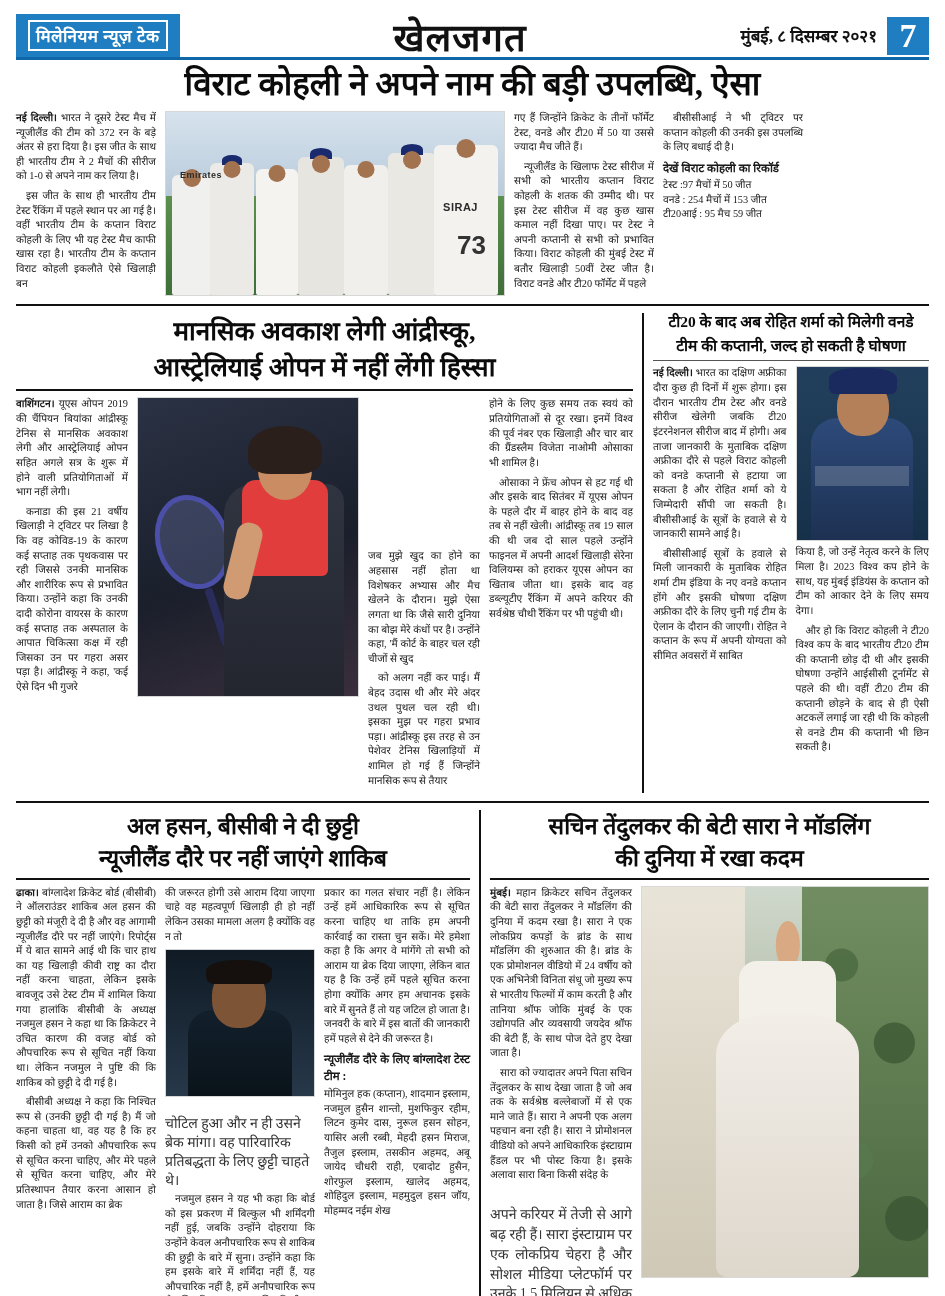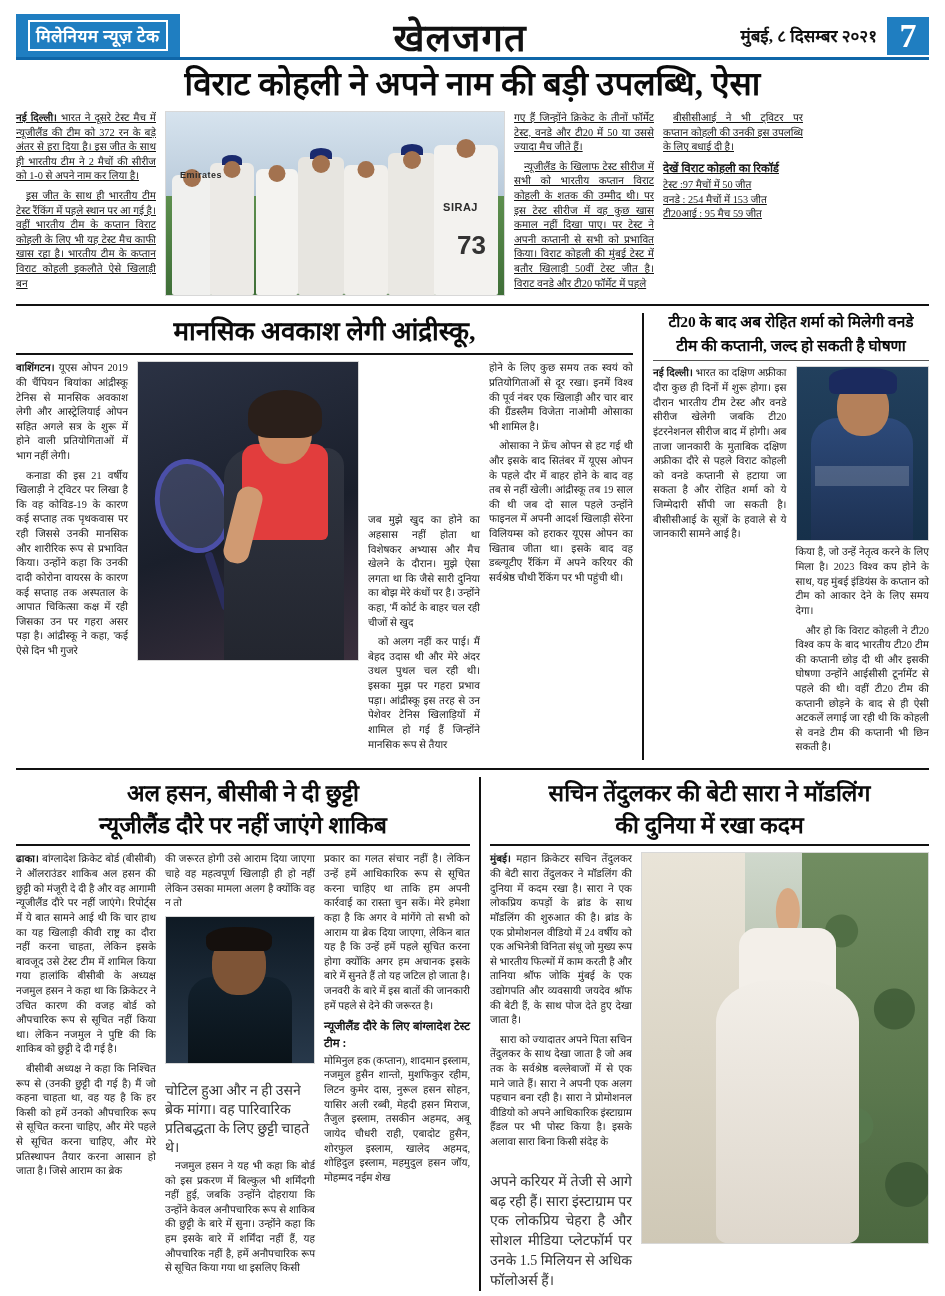--- a/index.html
+++ b/index.html
@@ -275,21 +275,21 @@
     <div class="section-title-wrap">
       <span class="section-title">खेलजगत</span>
     </div>
     <div class="dateline">मुंबई, ८ दिसम्बर २०२१</div>
     <div class="page-no">7</div>
   </div>
 
   <div>
     <div class="headline h-lead">विराट कोहली ने अपने नाम की बड़ी उपलब्धि, ऐसा</div>
 
-    <div class="cols" style="margin-top:0;text-decoration:underline;">
+    <div class="cols" style="margin-top:0;">
 
       <div class="col body-text" style="flex:0 0 140px;">
         <p class="first"><span class="place">नई दिल्ली।</span>
           <span>भारत ने दूसरे टेस्ट मैच में न्यूजीलैंड की टीम को 372 रन के बड़े अंतर से हरा दिया है। इस जीत के साथ ही भारतीय टीम ने 2 मैचों की सीरीज को 1-0 से अपने नाम कर लिया है।</span></p>
         <p>इस जीत के साथ ही भारतीय टीम टेस्ट रैंकिंग में पहले स्थान पर आ गई है। वहीं भारतीय टीम के कप्तान विराट कोहली के लिए भी यह टेस्ट मैच काफी खास रहा है। भारतीय टीम के कप्तान विराट कोहली इकलौते ऐसे खिलाड़ी बन</p>
       </div>
 
       <div class="col" style="flex:0 0 340px;text-align:right;">
         <div class="photo huddle">
           <div class="sky" style="height:46%"></div>
@@ -341,20 +341,21 @@
       </div>
     </div>
   </div>
 
   <div class="section-divider"></div>
 
   <div class="cols">
 
     <div style="flex:0 0 608px;">
       <div class="headline h-mid">मानसिक अवकाश लेगी आंद्रीस्कू,</div>
+      <div class="headline h-mid">आस्ट्रेलियाई ओपन में नहीं लेंगी हिस्सा</div>
       <div class="rule"></div>
 
       <div class="cols">
         <div class="col body-text" style="flex:0 0 112px;">
           <p class="first"><span class="place">वाशिंगटन।</span>
             <span>यूएस ओपन 2019 की चैंपियन बियांका आंद्रीस्कू टेनिस से मानसिक अवकाश लेगी और आस्ट्रेलियाई ओपन सहित अगले सत्र के शुरू में होने वाली प्रतियोगिताओं में भाग नहीं लेगी।</span></p>
           <p>कनाडा की इस 21 वर्षीय खिलाड़ी ने ट्विटर पर लिखा है कि वह कोविड-19 के कारण कई सप्ताह तक पृथकवास पर रही जिससे उनकी मानसिक और शारीरिक रूप से प्रभावित किया। उन्होंने कहा कि उनकी दादी कोरोना वायरस के कारण कई सप्ताह तक अस्पताल के आपात चिकित्सा कक्ष में रही जिसका उन पर गहरा असर पड़ा है। आंद्रीस्कू ने कहा, 'कई ऐसे दिन भी गुजरे</p>
         </div>
 
         <div style="flex:0 0 222px;">
@@ -388,20 +389,21 @@
     </div>
 
     <div style="flex:1; border-left:2px solid #111; padding-left:9px;">
       <div class="headline h-small">टी20 के बाद अब रोहित शर्मा को मिलेगी वनडे</div>
       <div class="headline h-small">टीम की कप्तानी, जल्द हो सकती है घोषणा</div>
       <div class="rule-thin"></div>
       <div class="cols">
         <div class="col body-text">
           <p class="first"><span class="place">नई दिल्ली।</span>
             <span>भारत का दक्षिण अफ्रीका दौरा कुछ ही दिनों में शुरू होगा। इस दौरान भारतीय टीम टेस्ट और वनडे सीरीज खेलेगी जबकि टी20 इंटरनेशनल सीरीज बाद में होगी। अब ताजा जानकारी के मुताबिक दक्षिण अफ्रीका दौरे से पहले विराट कोहली को वनडे कप्तानी से हटाया जा सकता है और रोहित शर्मा को ये जिम्मेदारी सौंपी जा सकती है। बीसीसीआई के सूत्रों के हवाले से ये जानकारी सामने आई है।</span></p>
+          <p>बीसीसीआई सूत्रों के हवाले से मिली जानकारी के मुताबिक रोहित शर्मा टीम इंडिया के नए वनडे कप्तान होंगे और इसकी घोषणा दक्षिण अफ्रीका दौरे के लिए चुनी गई टीम के ऐलान के दौरान की जाएगी। रोहित ने कप्तान के रूप में अपनी योग्यता को सीमित अवसरों में साबित</p>
         </div>
         <div class="col">
           <div class="photo rohit">
             <div class="bg"></div>
             <div style="position:absolute; left:14px; bottom:0; width:102px; height:122px;
                         background:linear-gradient(#2d4a7a,#1d3152); border-radius:26px 26px 0 0;"></div>
             <div style="position:absolute; left:40px; bottom:104px; width:52px; height:56px;
                         background:#b4805a; border-radius:46%;"></div>
             <div style="position:absolute; left:32px; bottom:146px; width:68px; height:26px;
                         background:#1b2a5e; border-radius:40% 40% 6px 6px;"></div>

